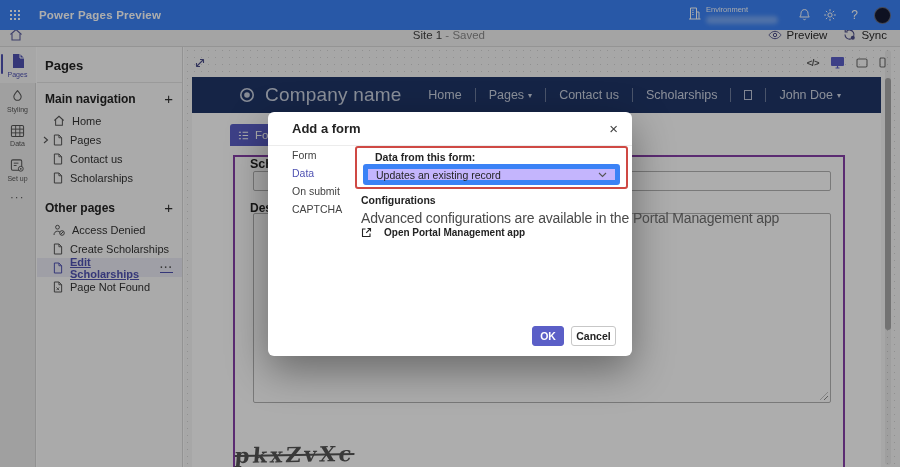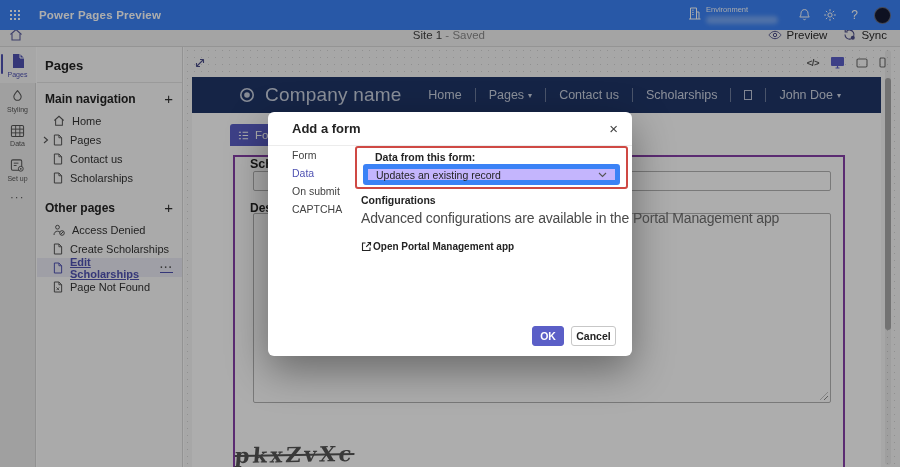--- a/index.html
+++ b/index.html
@@ -93,21 +93,21 @@
   .m-tab { font-size:10.5px; color:#424242; height:18px; cursor:pointer; }
   .m-tab.active { color:#4f52b2; }
   .annotation-box { position:absolute; left:87px; top:34px; width:273px; height:43px; border:2px solid #cf4944; border-radius:3px; }
   .dd-label { position:absolute; left:18px; top:3px; font-size:10.5px; font-weight:bold; color:#242424; white-space:nowrap; }
   .dropdown { position:absolute; left:6px; right:6px; top:16px; height:21px; border:5px solid #3b82f6; border-radius:3px;
     background:#c4b5fd; display:flex; align-items:center; padding:0 8px; cursor:pointer; }
   .dd-value { font-size:10.5px; color:#242424; }
   .dropdown svg { margin-left:auto; }
   .m-config-head { position:absolute; left:93px; top:82px; font-size:10.5px; font-weight:bold; }
   .m-config-text { position:absolute; left:93px; top:98px; font-size:14px; letter-spacing:-.15px; color:#4a4a4a; white-space:nowrap; }
-  .m-link { position:absolute; left:93px; top:115px; display:flex; align-items:center; gap:1px; font-size:10px; font-weight:bold; color:#242424; cursor:pointer;margin-top:14px; }
+  .m-link { position:absolute; left:93px; top:115px; display:flex; align-items:center; gap:12px; font-size:10px; font-weight:bold; color:#242424; cursor:pointer; }
   .m-buttons { position:absolute; right:16px; bottom:10px; display:flex; gap:7px; }
   .btn { height:20px; border-radius:3px; font-size:10.5px; font-weight:bold; display:flex; align-items:center; justify-content:center; cursor:pointer; }
   .btn-primary { width:32px; background:#5b5fc7; color:#fff; border:1px solid #5b5fc7; }
   .btn-secondary { width:45px; background:#fff; color:#242424; border:1px solid #c7c7c7; }
 
   svg { display:block; }
 </style>
 </head>
 <body>
 

